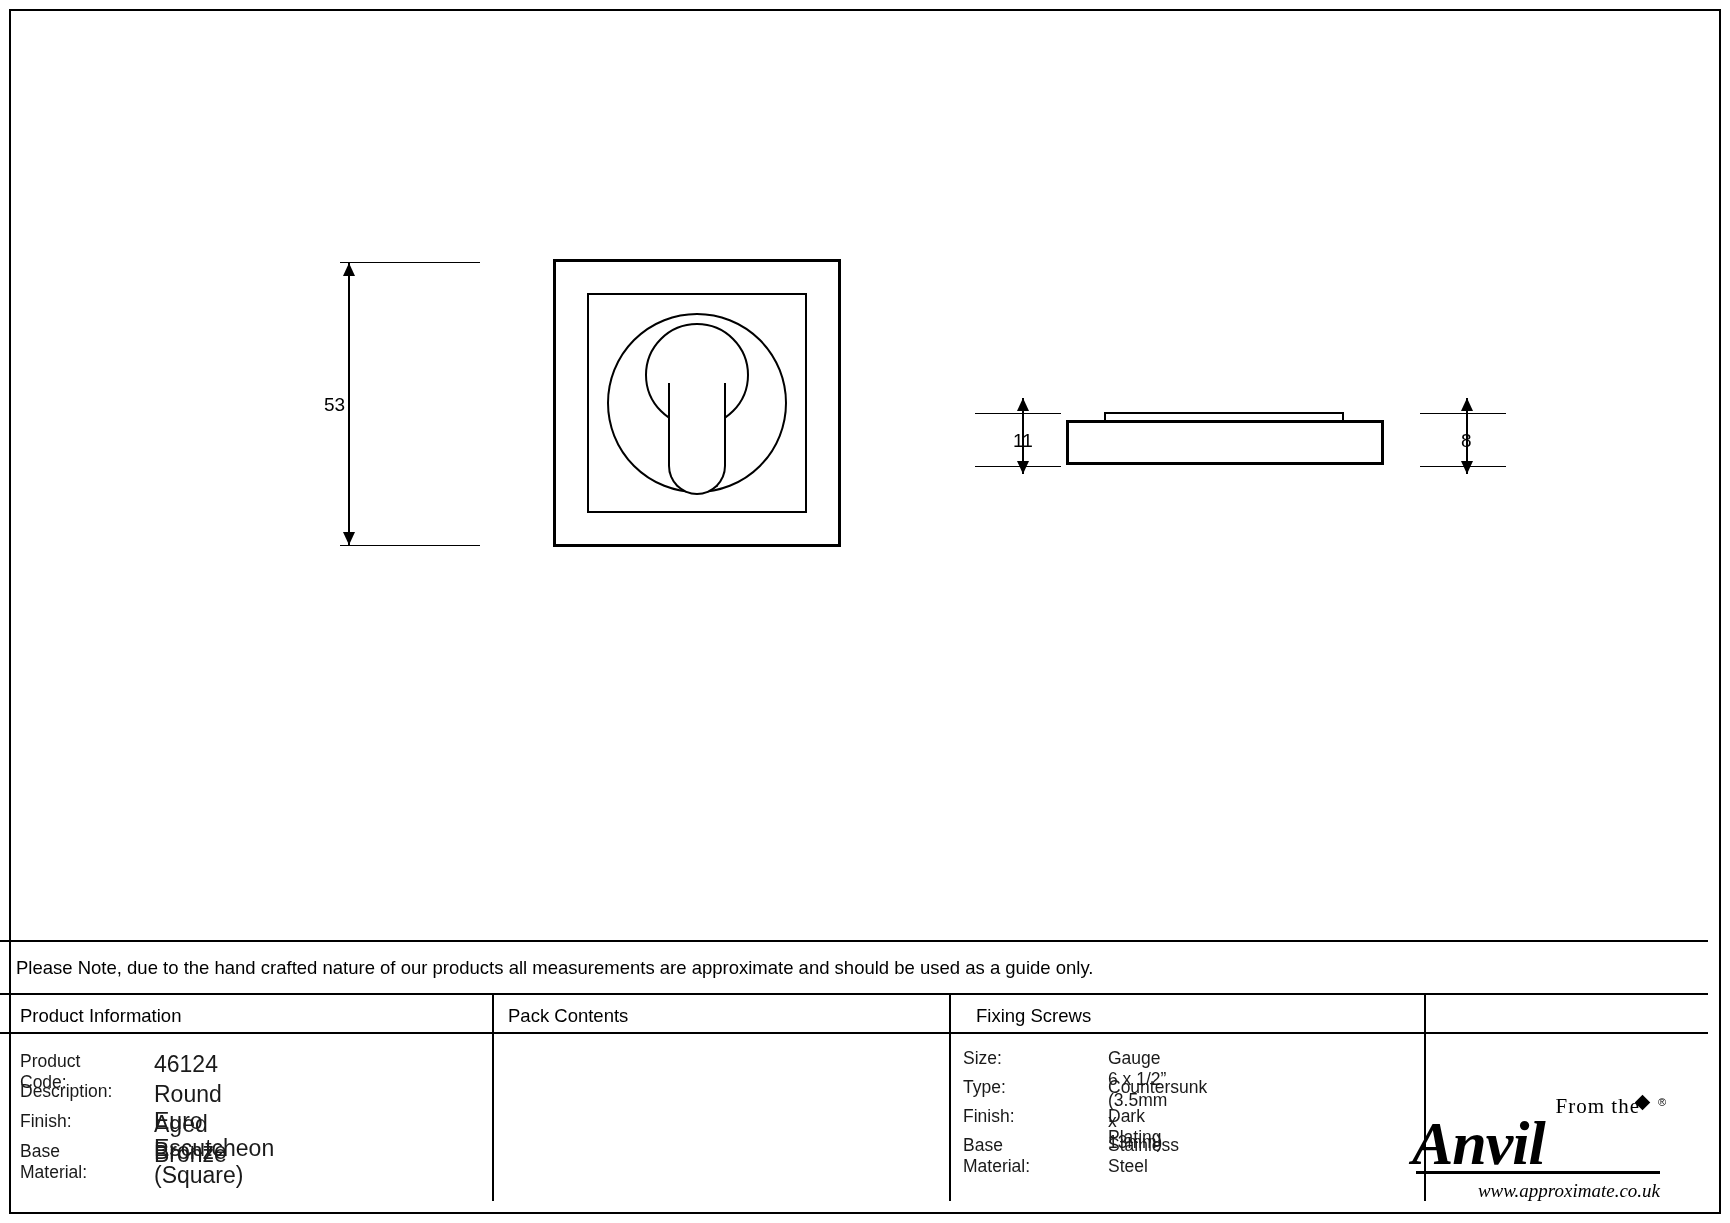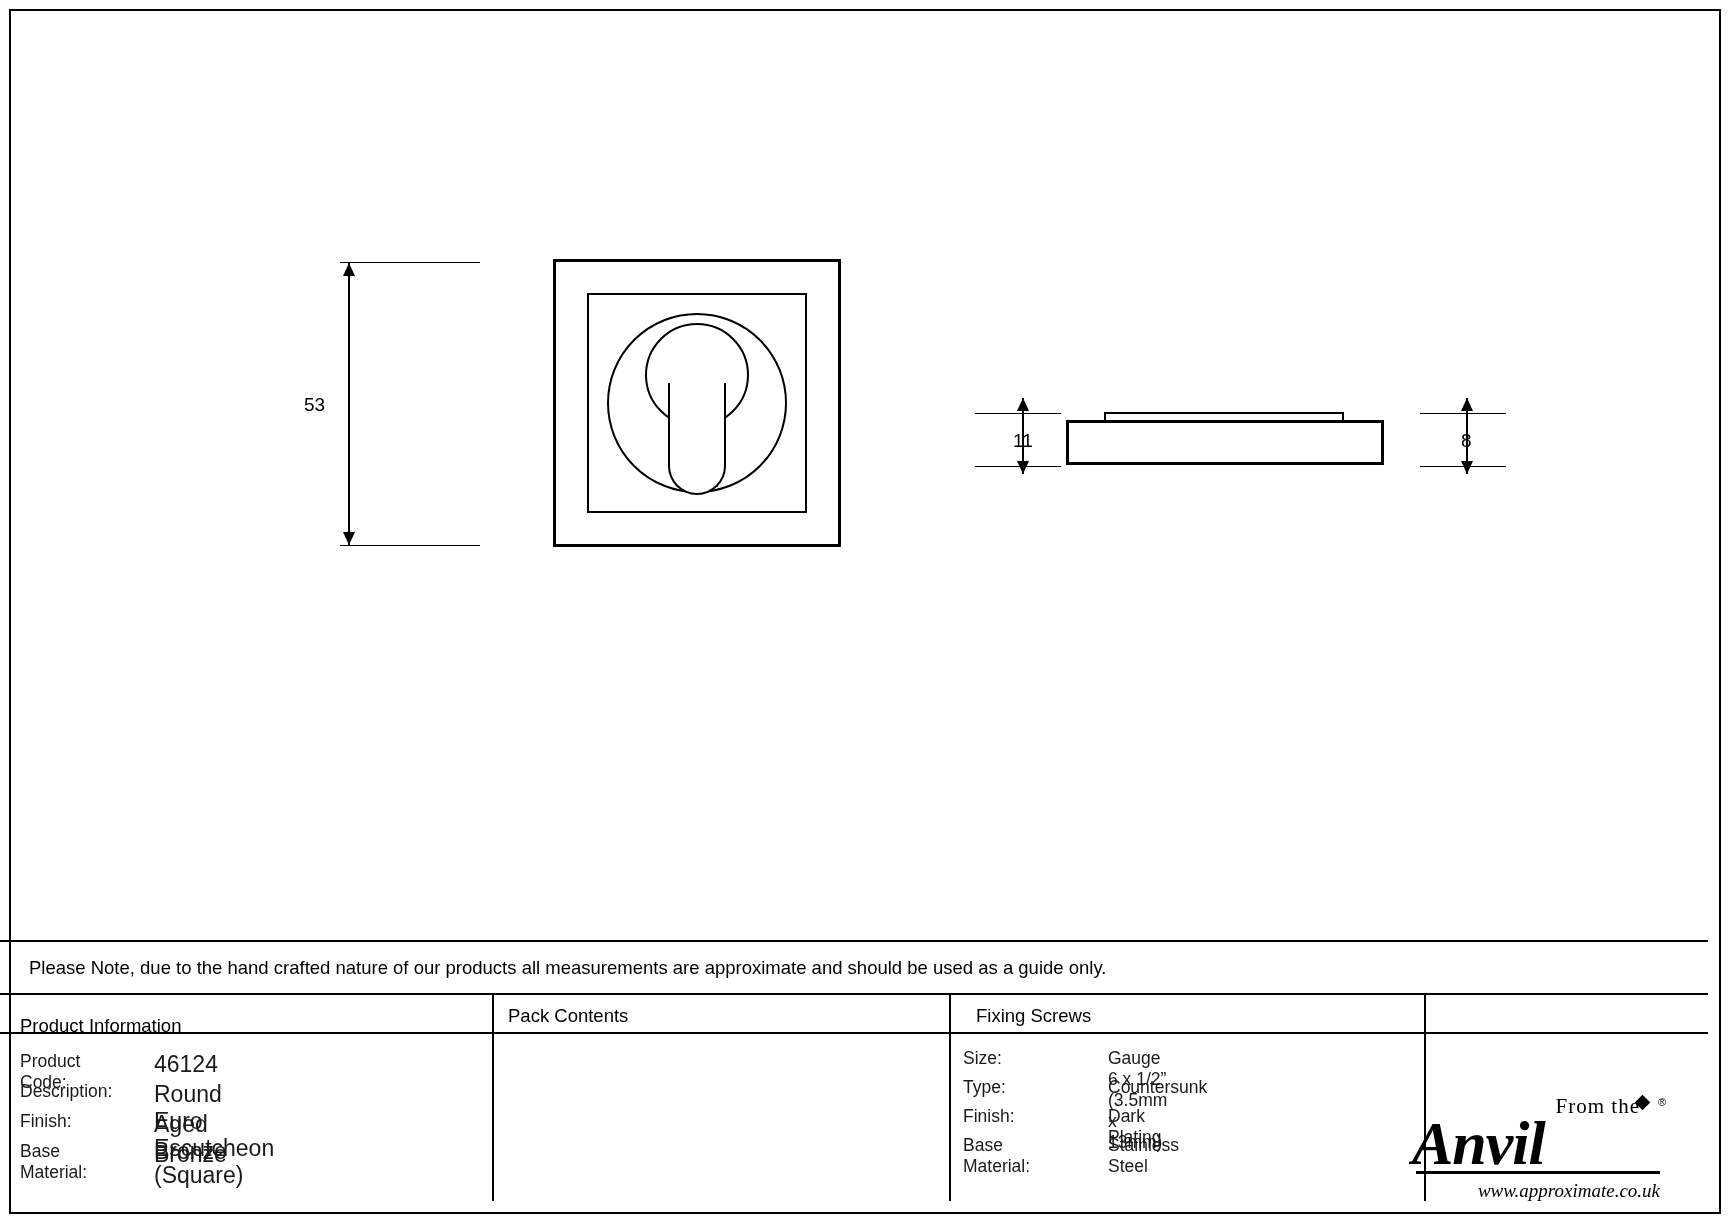--- a/index.html
+++ b/index.html
@@ -233,21 +233,21 @@
     left: 0;
     top: 940px;
     width: 1708px;
     height: 53px;
     border-top: 2px solid #000;
     box-sizing: border-box;
     display: flex;
     align-items: center;
   }
   .note-text {
-    padding-left: 29px;
+    padding-left: 16px;
     font-size: 18.5px;
     color: #000;
   }
   .head-row {
     position: absolute;
     left: 0;
     top: 993px;
     width: 1708px;
     height: 41px;
     border-top: 2px solid #000;
@@ -264,21 +264,21 @@
   .sep1 { left: 492px; }
   .sep2 { left: 949px; }
   .sep3 { left: 1424px; }
 
   .col-head {
     position: absolute;
     font-size: 18.5px;
     color: #000;
     top: 1005px;
   }
-  .ch1 { left: 20px; margin-top: 10px; }
+  .ch1 { left: 20px; }
   .ch2 { left: 508px; }
   .ch3 { left: 963px; margin-left: 13px; }
 
   .pi-block { position: absolute; left: 20px; top: 1051px; }
   .pi-row { position: relative; height: 30px; }
   .pi-row .k { position: absolute; left: 0; font-size: 17.5px; }
   .pi-row .v { position: absolute; left: 134px; font-size: 23px; }
 
   .pc-block { position: absolute; left: 508px; top: 1048px; }
   .pc-row { font-size: 17.5px; line-height: 29px; }
@@ -366,21 +366,21 @@
       <div class="head"></div>
       <div class="body"></div>
       <div class="bodytop"></div>
     </div>
 
     <div class="dim-left-top-ext"></div>
     <div class="dim-left-bot-ext"></div>
     <div class="dim-left-line"></div>
     <div class="arrow-up" style="left:343px; top:263px;"></div>
     <div class="arrow-down" style="left:343px; top:532px;"></div>
-    <div class="dim-label" style="left:304px; top:394px;text-align:center;">53</div>
+    <div class="dim-label" style="left:324px; top:394px;text-align:center;">53</div>
 
     <div class="side-cap"></div>
     <div class="side-body"></div>
 
     <div class="dim11-ext-top"></div>
     <div class="dim11-ext-bot"></div>
     <div class="dim11-line"></div>
     <div class="arrow-up" style="left:1017px; top:398px;"></div>
     <div class="arrow-down" style="left:1017px; top:461px;"></div>
     <div class="dim-label" style="left:1013px; top:430px;">11</div>

